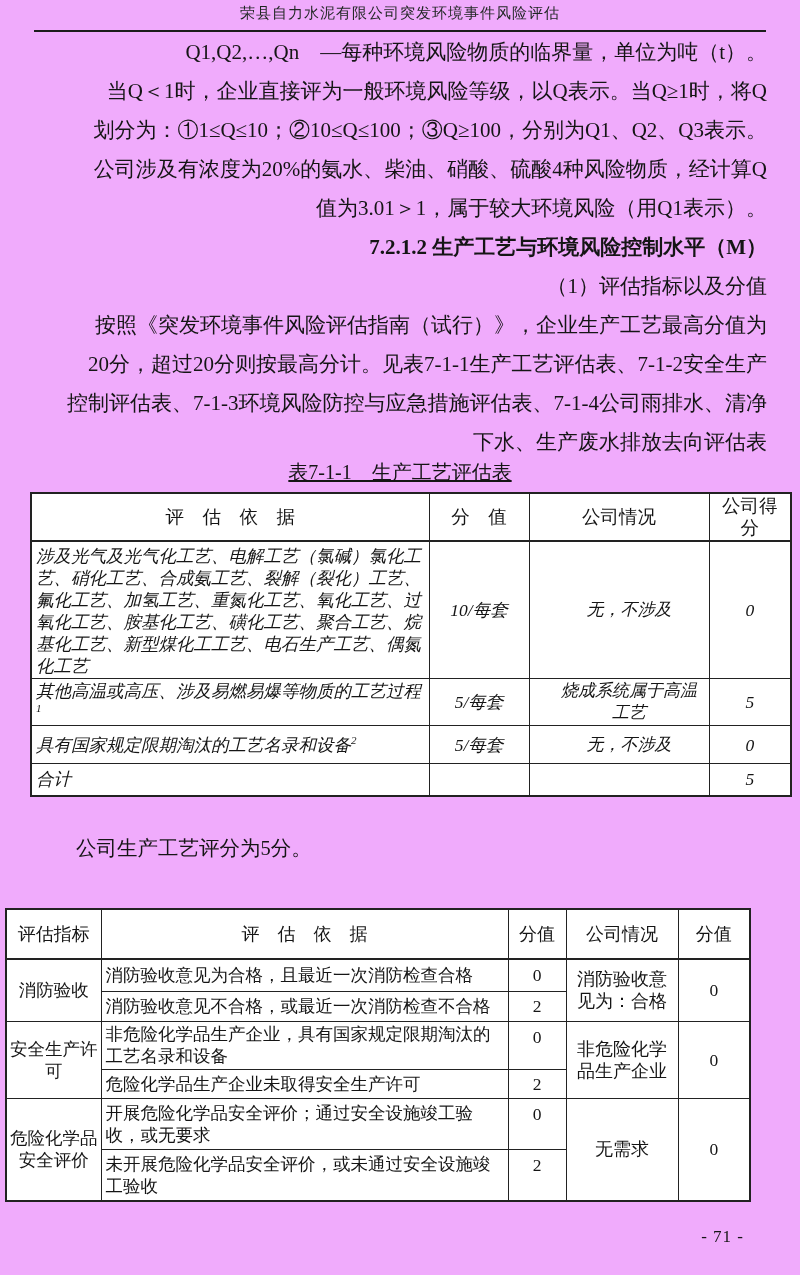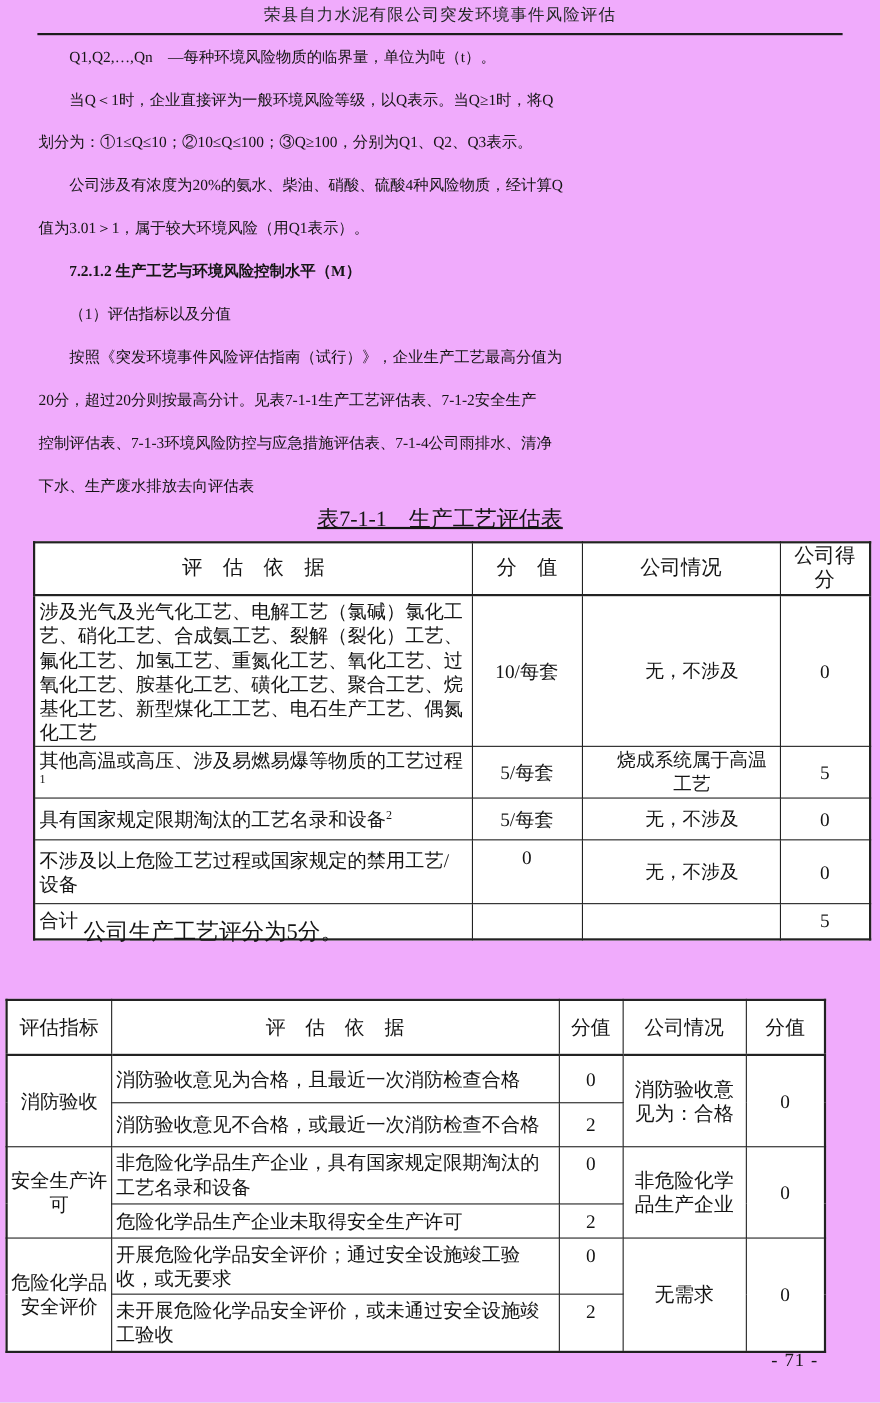--- a/index.html
+++ b/index.html
@@ -17,22 +17,22 @@
     text-align:center;font-size:15px;letter-spacing:1px;color:#1f2622;
   }
   .header-rule{
     position:absolute;top:30px;left:34px;width:732px;
     border-top:2px solid #1c1c1c;height:0;
   }
   .body-text{
     position:absolute;top:33px;left:35px;width:732px;
   }
   .body-text p{
-    margin:0;font-size:14px;line-height:39px;
-    white-space:pre-wrap;text-indent:2em;
+    margin:0;font-size:21px;line-height:39px;
+    white-space:pre-wrap;text-indent:2em;text-align:right;
   }
   .body-text p.heading{font-weight:bold;}
   .caption{
     position:absolute;left:0;width:100%;text-align:center;
     font-size:20px;line-height:30px;text-decoration:underline;
   }
   .caption1{top:457px;}
   .caption2{top:872px;}
   table{
     border-collapse:collapse;table-layout:fixed;
@@ -40,30 +40,30 @@
   }
   table,td,th{border:1px solid #222;}
   table{border-width:2px;}
   th{font-weight:normal;}
   td,th{
     padding:1px 4px;font-size:17.5px;line-height:22px;
     overflow:hidden;word-break:break-all;
   }
   .t1{top:492px;left:30px;width:760px;}
   .t1 .hrow th{height:34px;font-size:18.5px;border-bottom-width:2px;}
-  .t1 td{text-align:center;vertical-align:middle;}
+  .t1 td{text-align:center;vertical-align:middle;font-style:italic;}
   .t1 td.basis{text-align:left;vertical-align:middle;}
   .t1 tr.r1 td.basis{vertical-align:top;padding-top:3px;}
   .t1 td.company{font-size:17px;padding-left:24px;}
   .t2{top:908px;left:5px;width:744px;}
   .t2 .hrow th{height:46px;font-size:18px;border-bottom-width:2px;}
   .t2 td{text-align:center;vertical-align:middle;}
   .t2 td.basis{text-align:left;}
   .t2 td.indicator{font-size:17.5px;padding:1px 2px;}
-  .t2 td.company{font-size:18px;padding:19px 3px;}
+  .t2 td.company{font-size:18px;padding:8px 3px;}
   sup{font-size:11px;line-height:0;}
   .score-note{
     position:absolute;top:833px;left:35px;width:732px;
     font-size:20.5px;line-height:30px;text-indent:2em;margin:0;
   }
   .page-number{
     position:absolute;top:1227px;right:56px;
     font-size:17px;letter-spacing:1px;
   }
 </style>
@@ -113,26 +113,20 @@
     </tr>
     <tr style="height:35px">
       <td class="basis"><span>其他高温或高压、涉及易燃易爆等物质的工艺过程</span><sup>1</sup></td>
       <td>5/每套</td>
       <td class="company">烧成系统属于高温工艺</td>
       <td>5</td>
     </tr>
     <tr style="height:38px">
       <td class="basis"><span>具有国家规定限期淘汰的工艺名录和设备</span><sup>2</sup></td>
       <td>5/每套</td>
-      <td class="company">无，不涉及</td>
-      <td>0</td>
-    </tr>
-    <tr style="height:58px">
-      <td class="basis">不涉及以上危险工艺过程或国家规定的禁用工艺/设备</td>
-      <td style="vertical-align:top;padding-top:4px">0</td>
       <td class="company">无，不涉及</td>
       <td>0</td>
     </tr>
     <tr style="height:32px">
       <td class="basis">合计</td>
       <td></td>
       <td class="company"></td>
       <td>5</td>
     </tr>
   </tbody>

